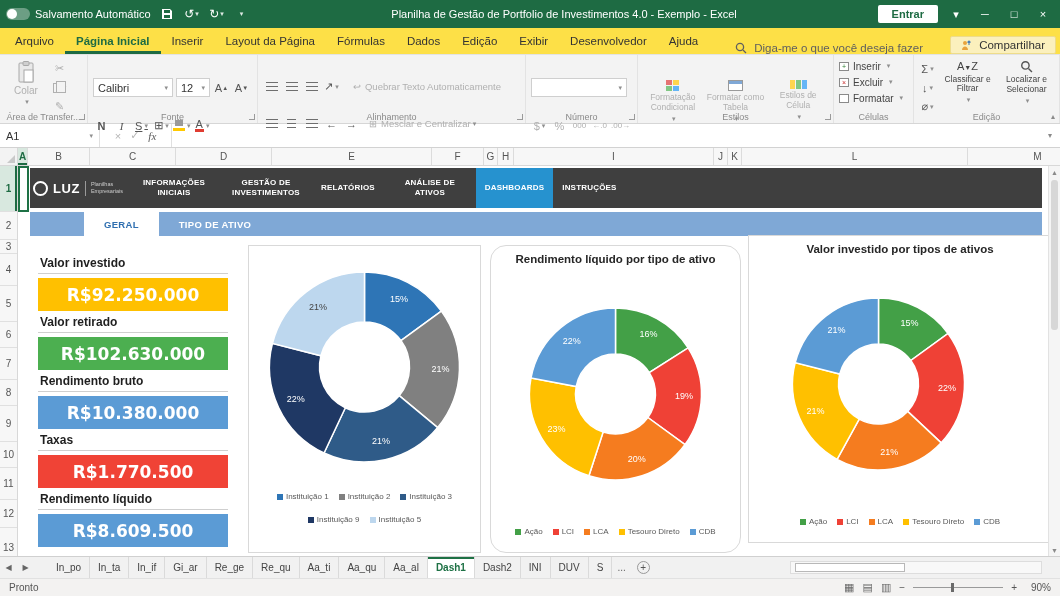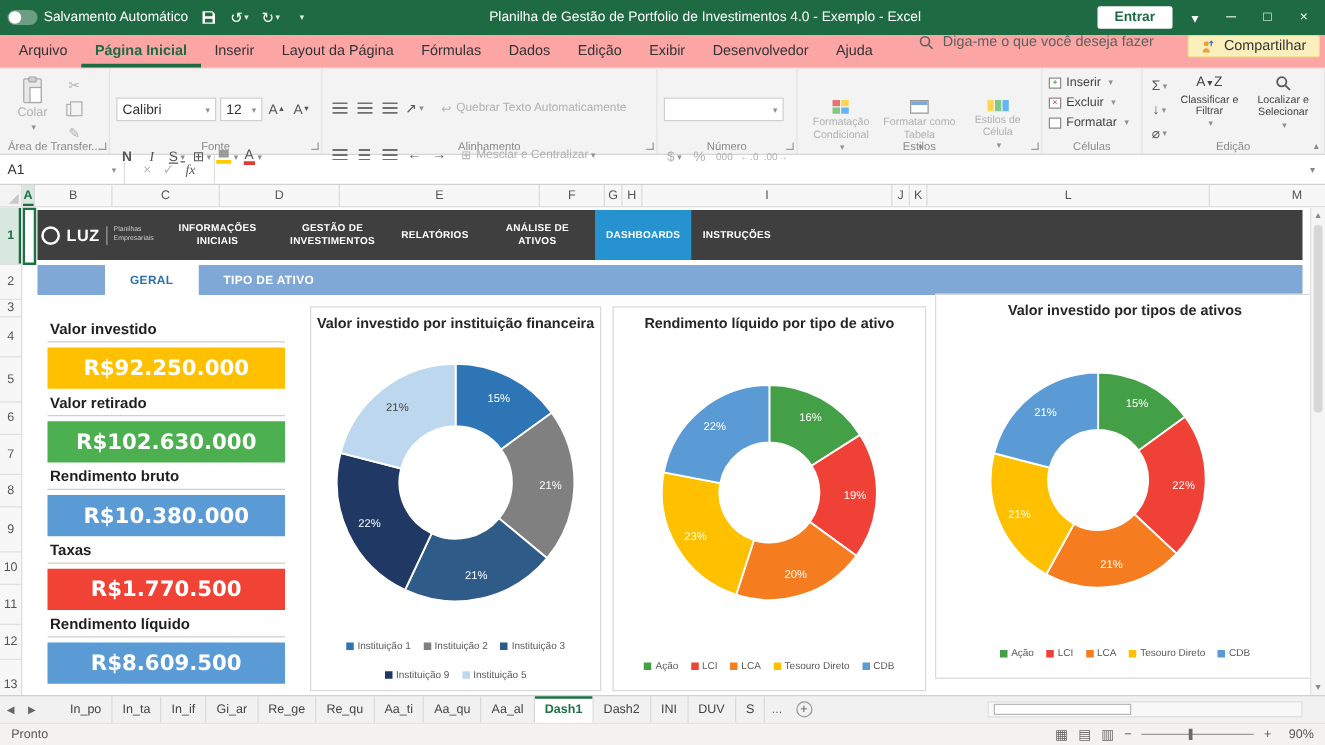--- a/index.html
+++ b/index.html
@@ -11,21 +11,21 @@
   .autosave-wrap{display:flex;align-items:center;gap:5px;}
   .toggle{width:24px;height:12px;border-radius:7px;background:rgba(255,255,255,.35);position:relative;}
   .toggle::after{content:'';position:absolute;left:1px;top:1px;width:10px;height:10px;border-radius:50%;background:#fff;}
   .qat-btn{min-width:18px;height:20px;display:flex;align-items:center;justify-content:center;font-size:12px;gap:1px;}
   .qat-dd{font-size:7px;opacity:.85;}
   .tb-title{flex:1;text-align:center;font-size:11px;white-space:nowrap;overflow:hidden;text-overflow:ellipsis;}
   .signin-btn{background:#fff;color:#1e6b43;font-size:11px;font-weight:bold;padding:3px 14px;border-radius:2px;}
   .win-btn{width:22px;height:22px;display:flex;align-items:center;justify-content:center;font-size:11px;}
 
   
-  .menubar{height:27px;background:#fca5a5;display:flex;align-items:flex-start;border-bottom:1px solid #e3e3e3;padding:0 4px;font-size:11.5px;color:#333;}
+  .menubar{height:27px;background:#fde047;display:flex;align-items:flex-end;border-bottom:1px solid #e3e3e3;padding:0 4px;font-size:11.5px;color:#333;}
   #menu-tabs{display:flex;height:100%;}
   .menu-tab{padding:0 11px;display:flex;align-items:center;white-space:nowrap;cursor:default;}
   .menu-tab.active{color:#1e6b43;font-weight:bold;box-shadow:inset 0 -3px 0 #1e6b43;}
   .tellme{display:flex;align-items:center;gap:7px;margin-left:26px;color:#5f5f5f;}
   .share-btn{margin-left:auto;display:flex;align-items:center;gap:6px;background:#fbf0bd;border:1px solid #eedc8a;padding:2px 10px;border-radius:2px;color:#333;}
 
   
   .ribbon{height:69px;background:#f3f3f3;border-bottom:1px solid #d6d6d6;display:flex;position:relative;font-size:10px;color:#444;}
   .rgroup{border-right:1px solid #e3e3e3;position:relative;padding:3px 5px 14px;}
   .rg-label{position:absolute;bottom:1px;left:0;right:0;text-align:center;font-size:9px;color:#8a8a8a;white-space:nowrap;overflow:hidden;}
@@ -521,21 +521,21 @@
             </div>
             <div class="kpi" style="top: 267px; left: 20px;">
               <div class="kpi-label">Taxas</div>
               <div class="kpi-value" style="background: rgb(240, 67, 54);">R$1.770.500</div>
             </div>
             <div class="kpi" style="top: 326px; left: 20px;">
               <div class="kpi-label">Rendimento líquido</div>
               <div class="kpi-value" style="background: rgb(91, 155, 213);">R$8.609.500</div>
             </div>
           </div>
-      <div class="chart-panel" style="left: 230px; top: 79px; width: 233px; height: 308px;"><div class="chart-title">Valor investido por instituição financeira</div><svg width="231" height="242">
+      <div class="chart-panel" style="left: 230px; top: 79px; width: 233px; height: 308px;"><svg width="231" height="242">
               <path d="M 115.50 26.00 A 95 95 0 0 1 192.36 65.16 L 151.91 94.55 A 45 45 0 0 0 115.50 76.00 Z" fill="#2E75B6" stroke="#ffffff" stroke-width="1.5"></path>
               <text x="150.0" y="56.3" text-anchor="middle" font-size="9" font-family="&quot;Liberation Sans&quot;, sans-serif" fill="#ffffff">15%</text>
               <path d="M 192.36 65.16 A 95 95 0 0 1 188.70 181.56 L 150.17 149.68 A 45 45 0 0 0 151.91 94.55 Z" fill="#808080" stroke="#ffffff" stroke-width="1.5"></path>
               <text x="191.5" y="126.4" text-anchor="middle" font-size="9" font-family="&quot;Liberation Sans&quot;, sans-serif" fill="#ffffff">21%</text>
               <path d="M 188.70 181.56 A 95 95 0 0 1 75.05 206.96 L 96.34 161.72 A 45 45 0 0 0 150.17 149.68 Z" fill="#2F5B88" stroke="#ffffff" stroke-width="1.5"></path>
               <text x="132.1" y="198.2" text-anchor="middle" font-size="9" font-family="&quot;Liberation Sans&quot;, sans-serif" fill="#ffffff">21%</text>
               <path d="M 75.05 206.96 A 95 95 0 0 1 23.48 97.37 L 71.91 109.81 A 45 45 0 0 0 96.34 161.72 Z" fill="#1F3864" stroke="#ffffff" stroke-width="1.5"></path>
               <text x="46.7" y="156.4" text-anchor="middle" font-size="9" font-family="&quot;Liberation Sans&quot;, sans-serif" fill="#ffffff">22%</text>
               <path d="M 23.48 97.37 A 95 95 0 0 1 115.50 26.00 L 115.50 76.00 A 45 45 0 0 0 71.91 109.81 Z" fill="#BDD7EE" stroke="#ffffff" stroke-width="1.5"></path>
               <text x="68.9" y="63.9" text-anchor="middle" font-size="9" font-family="&quot;Liberation Sans&quot;, sans-serif" fill="#444444">21%</text>
@@ -554,21 +554,21 @@
               </span>
               <span class="legend-item">
                 <span class="sq" style="background: rgb(31, 56, 100);"></span>
                 <span>Instituição 9</span>
               </span>
               <span class="legend-item">
                 <span class="sq" style="background: rgb(189, 215, 238);"></span>
                 <span>Instituição 5</span>
               </span>
             </div></div>
-          <div class="chart-panel" style="left: 472px; top: 79px; width: 251px; height: 308px;"><div class="chart-title">Rendimento líquido por tipo de ativo</div><svg width="249" height="258">
+          <div class="chart-panel" style="left: 472px; top: 79px; width: 251px; height: 308px; border-radius: 16px;"><div class="chart-title">Rendimento líquido por tipo de ativo</div><svg width="249" height="258">
               <path d="M 124.50 43.00 A 86 86 0 0 1 197.11 82.92 L 158.27 107.57 A 40 40 0 0 0 124.50 89.00 Z" fill="#43A047" stroke="#ffffff" stroke-width="1.5"></path>
               <text x="157.5" y="72.0" text-anchor="middle" font-size="9" font-family="&quot;Liberation Sans&quot;, sans-serif" fill="#ffffff">16%</text>
               <path d="M 197.11 82.92 A 86 86 0 0 1 194.08 179.55 L 156.86 152.51 A 40 40 0 0 0 158.27 107.57 Z" fill="#EF4136" stroke="#ffffff" stroke-width="1.5"></path>
               <text x="193.0" y="134.2" text-anchor="middle" font-size="9" font-family="&quot;Liberation Sans&quot;, sans-serif" fill="#ffffff">19%</text>
               <path d="M 194.08 179.55 A 86 86 0 0 1 97.92 210.79 L 112.14 167.04 A 40 40 0 0 0 156.86 152.51 Z" fill="#F57C1F" stroke="#ffffff" stroke-width="1.5"></path>
               <text x="145.7" y="197.2" text-anchor="middle" font-size="9" font-family="&quot;Liberation Sans&quot;, sans-serif" fill="#ffffff">20%</text>
               <path d="M 97.92 210.79 A 86 86 0 0 1 40.02 112.89 L 85.21 121.50 A 40 40 0 0 0 112.14 167.04 Z" fill="#FFC000" stroke="#ffffff" stroke-width="1.5"></path>
               <text x="65.5" y="166.9" text-anchor="middle" font-size="9" font-family="&quot;Liberation Sans&quot;, sans-serif" fill="#ffffff">23%</text>
               <path d="M 40.02 112.89 A 86 86 0 0 1 124.50 43.00 L 124.50 89.00 A 40 40 0 0 0 85.21 121.50 Z" fill="#5B9BD5" stroke="#ffffff" stroke-width="1.5"></path>
               <text x="80.8" y="79.2" text-anchor="middle" font-size="9" font-family="&quot;Liberation Sans&quot;, sans-serif" fill="#ffffff">22%</text>

